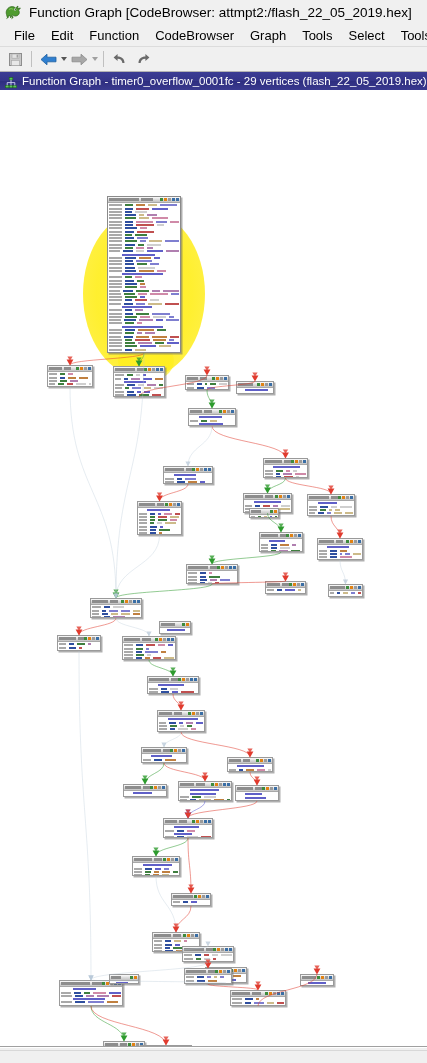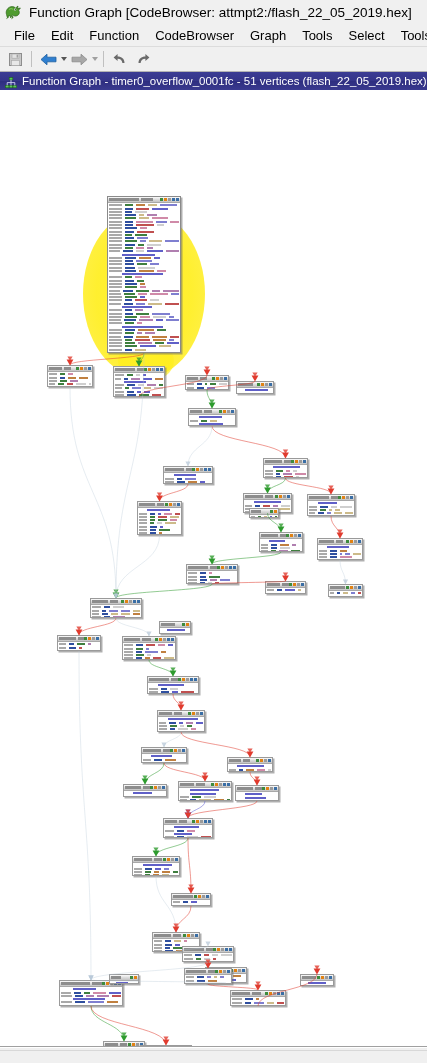--- a/index.html
+++ b/index.html
@@ -201,21 +201,21 @@
   <div class="provider">
     <span class="provider-ico">
       <svg width="12" height="12" viewBox="0 0 12 12">
         <rect x="4.2" y="0.6" width="3.6" height="2.4" fill="#58c858" stroke="#1f5f1f" stroke-width="0.6"></rect>
         <rect x="0.4" y="8.4" width="3.6" height="2.4" fill="#58c858" stroke="#1f5f1f" stroke-width="0.6"></rect>
         <rect x="4.2" y="8.4" width="3.6" height="2.4" fill="#58c858" stroke="#1f5f1f" stroke-width="0.6"></rect>
         <rect x="8.0" y="8.4" width="3.6" height="2.4" fill="#58c858" stroke="#1f5f1f" stroke-width="0.6"></rect>
         <path d="M6 3 L6 5.6 M2.2 8.4 L2.2 5.6 L9.8 5.6 L9.8 8.4 M6 5.6 L6 8.4" fill="none" stroke="#dfe4ff" stroke-width="0.8"></path>
       </svg>
     </span>
-    <span class="provider-text">Function Graph - timer0_overflow_0001fc - 51 vertices  (flash_22_05_2019.hex)</span>
+    <span class="provider-text">Function Graph - timer0_overflow_0001fc - 29 vertices  (flash_22_05_2019.hex)</span>
   </div>
 
   <div class="canvas-wrap">
     <div class="canvas" id="canvas">
 
       <div class="glow" style="left:83px;top:120px;width:122px;height:168px;"></div>
       <div class="glow-b" style="left:118px;top:250px;width:56px;height:42px;"></div>
 
       <div class="vx" style="left: 107px; top: 106px; width: 74px; height: 157px; border-color: rgb(138, 138, 138);">
           <div class="vx-head">

